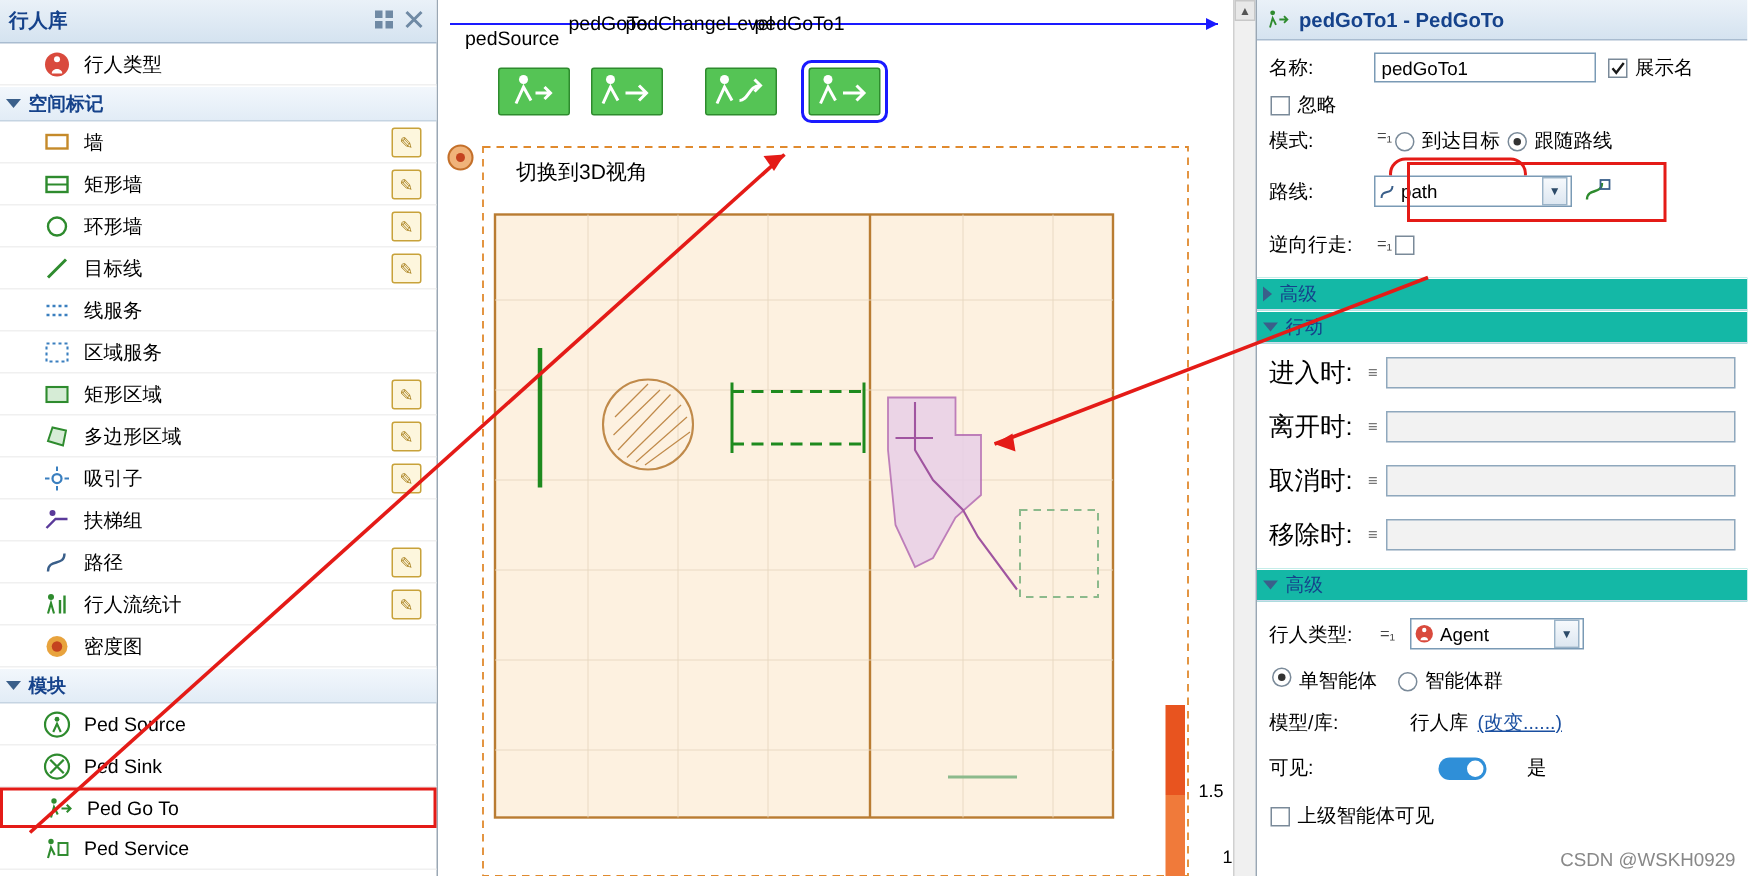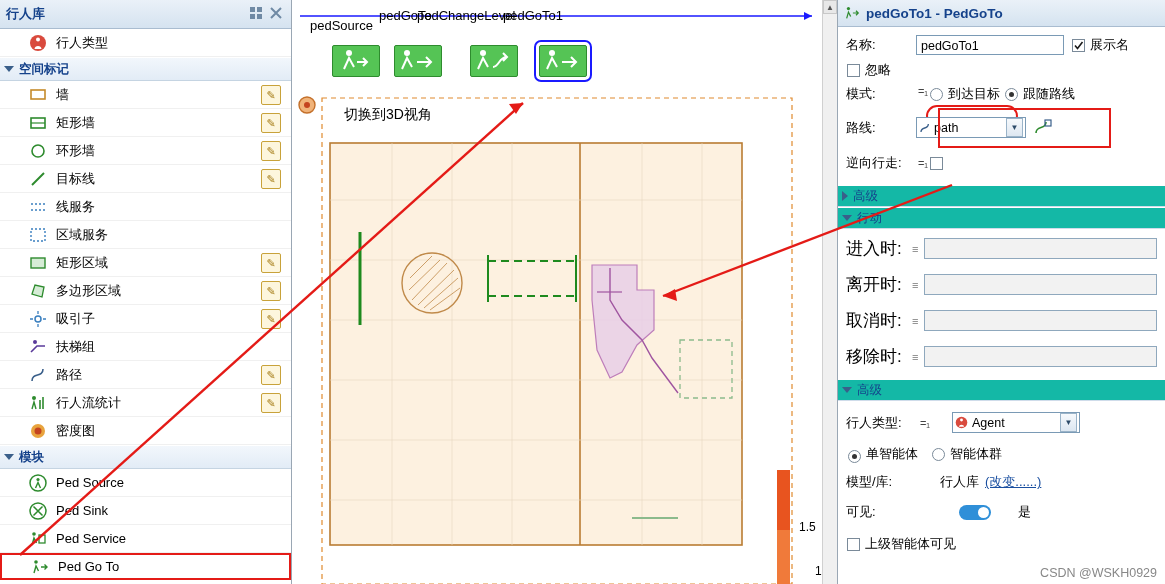--- a/index.html
+++ b/index.html
@@ -271,39 +271,39 @@
     </div>
     <div class="pl-item">
       <span class="ic">
           <svg width="18" height="18" viewBox="0 0 18 18">
             <circle cx="9" cy="9" r="8" fill="none" stroke="#2e8b2e" stroke-width="1.5"></circle>
             <path d="M4.5 4.5 L13.5 13.5 M13.5 4.5 L4.5 13.5" stroke="#2e8b2e" stroke-width="1.5"></path>
           </svg>
         </span>
       <span>Ped Sink</span>
     </div>
+    <div class="pl-item" id="ped-go-to-item">
+      <span class="ic">
+          <svg width="18" height="18" viewBox="0 0 18 18">
+            <circle cx="5" cy="4" r="1.8" fill="#2e8b2e"></circle>
+            <path d="M3 15 L5 8 L7.5 13" stroke="#2e8b2e" stroke-width="1.4" fill="none"></path>
+            <path d="M10 9 H16 M13.5 6.5 L16 9 L13.5 11.5" stroke="#2e8b2e" stroke-width="1.4" fill="none"></path>
+          </svg>
+        </span>
+      <span>Ped Go To</span>
+    </div>
     <div class="pl-item">
       <span class="ic">
           <svg width="18" height="18" viewBox="0 0 18 18">
             <circle cx="5" cy="4" r="1.8" fill="#2e8b2e"></circle>
             <path d="M3 15 L5 8 L7.5 13" stroke="#2e8b2e" stroke-width="1.4" fill="none"></path>
             <rect x="10" y="5" width="6" height="8" fill="none" stroke="#2e8b2e" stroke-width="1.3"></rect>
           </svg>
         </span>
       <span>Ped Service</span>
-    </div>
-    <div class="pl-item" id="ped-go-to-item">
-      <span class="ic">
-          <svg width="18" height="18" viewBox="0 0 18 18">
-            <circle cx="5" cy="4" r="1.8" fill="#2e8b2e"></circle>
-            <path d="M3 15 L5 8 L7.5 13" stroke="#2e8b2e" stroke-width="1.4" fill="none"></path>
-            <path d="M10 9 H16 M13.5 6.5 L16 9 L13.5 11.5" stroke="#2e8b2e" stroke-width="1.4" fill="none"></path>
-          </svg>
-        </span>
-      <span>Ped Go To</span>
     </div>
     <div class="pl-item">
       <span class="ic"></span>
 
     </div>
   </div>
 </div>
 
 <div class="panel" id="center-canvas">
 
@@ -448,21 +448,21 @@
       <span style="display:flex;align-items:center;">
         <span class="radio on"></span>
         <span>跟随路线</span>
       </span>
       <span class="redbox" style="left:-4px;top:20px;width:92px;height:22px;border-radius:12px;"></span>
     </span>
   </div>
 
   <div class="row" style="margin-top:8px;position:relative;">
     <span class="lab">路线:</span>
-    <span class="selectbox" style="width:110px;">
+    <span class="selectbox" style="width:132px;">
       <span style="margin-right:3px;">
         <svg width="12" height="12" viewBox="0 0 18 18">
             <path d="M3 15 C3 6 14 12 14 3" stroke="#3a5f8a" stroke-width="2" fill="none"></path>
           </svg>
       </span>
       <span>path</span>
       <span class="arrow">▼</span>
     </span>
     <span style="margin-left:8px;">
       <svg width="18" height="18" viewBox="0 0 18 18">
@@ -513,35 +513,35 @@
   </div>
 
   <div class="grp-bar" style="margin-top:4px;">
     <span class="tri tri-down"></span>
     <span>高级</span>
   </div>
 
   <div class="row" style="margin-top:8px;">
     <span class="lab" style="width:72px;flex:0 0 72px;">行人类型:</span>
     <span class="eq">=₁</span>
-    <span class="selectbox" style="width:128px;margin-left:20px;">
+    <span class="selectbox" style="width:116px;margin-left:8px;">
       <span style="margin-right:4px;">
         <svg width="13" height="13" viewBox="0 0 18 18">
             <circle cx="9" cy="9" r="8" fill="#d94a3d"></circle>
             <circle cx="9" cy="5.5" r="2" fill="#fff"></circle>
             <path d="M5.5 15 C5.5 11 12.5 11 12.5 15 Z" fill="#fff"></path>
           </svg>
       </span>
       <span>Agent</span>
       <span class="arrow">▼</span>
     </span>
   </div>
 
   <div class="row" style="margin-top:6px;">
-    <span style="display:flex;align-items:flex-end;margin-left:2px;">
+    <span style="display:flex;align-items:flex-start;margin-left:2px;">
       <span class="radio on"></span>
       <span>单智能体</span>
     </span>
     <span style="display:flex;align-items:center;margin-left:14px;">
       <span class="radio"></span>
       <span>智能体群</span>
     </span>
   </div>
 
   <div class="row" style="margin-top:4px;">

